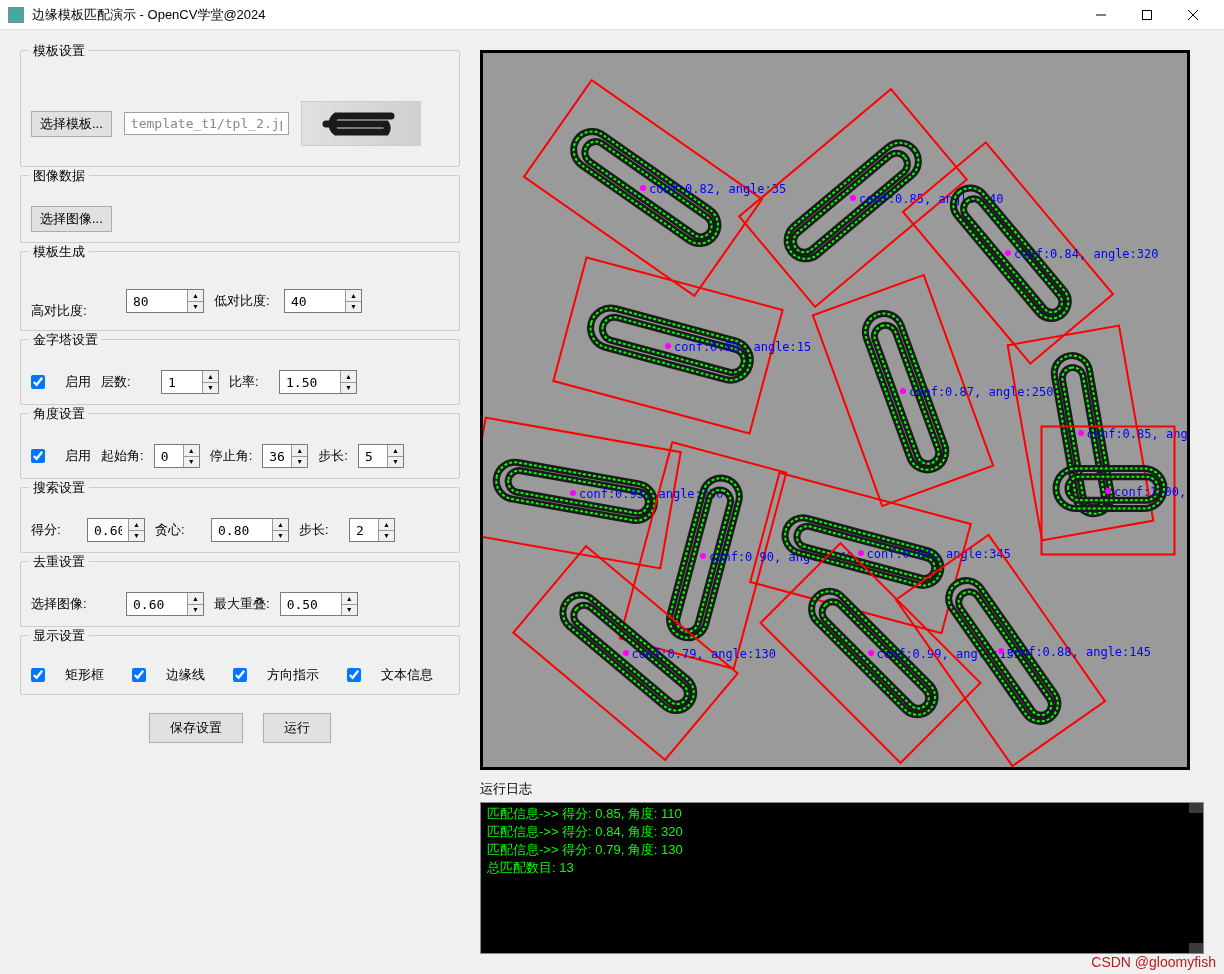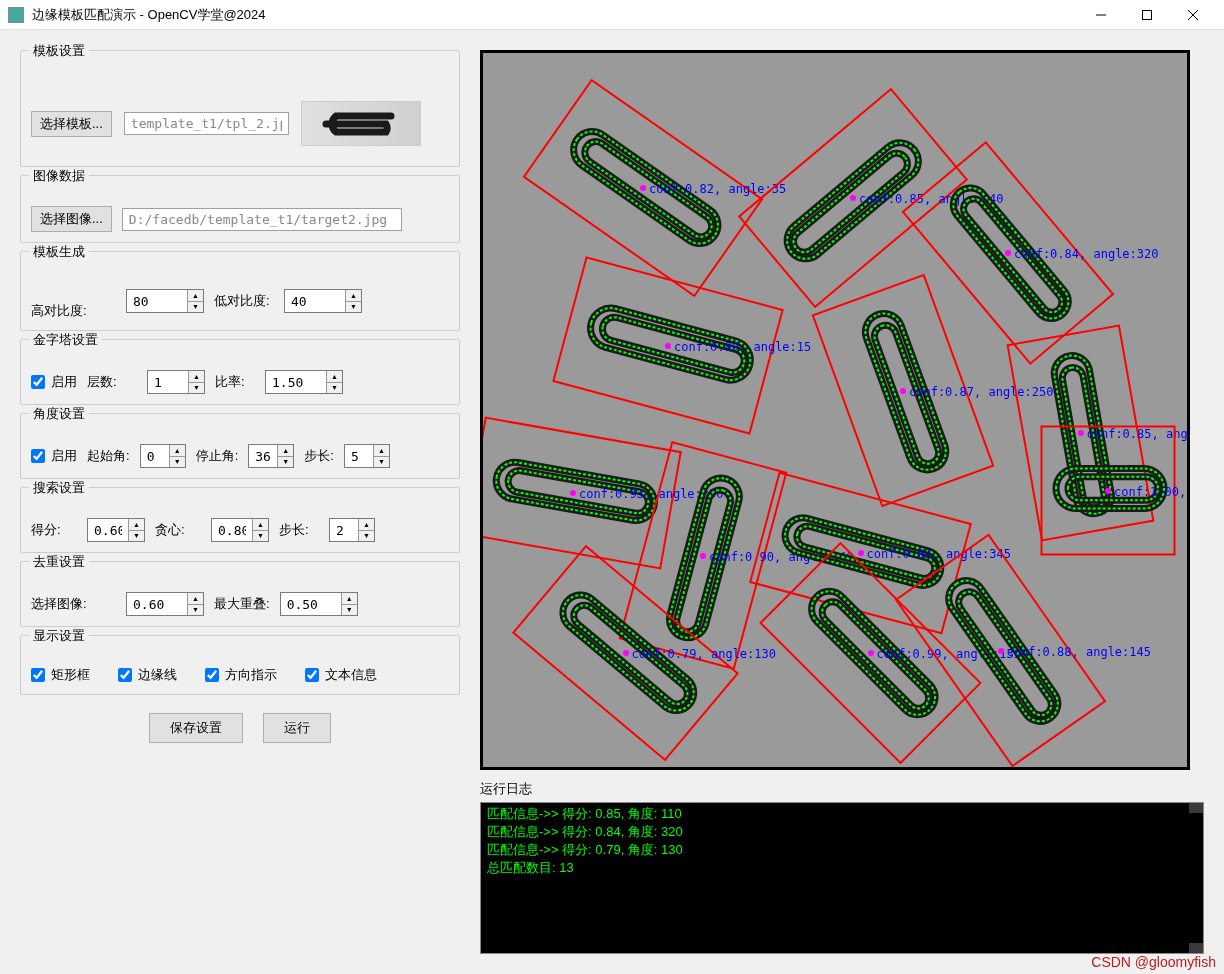--- a/index.html
+++ b/index.html
@@ -24,21 +24,21 @@
 .btn { background: #e1e1e1; border: 1px solid #adadad; padding: 3px 8px; cursor: pointer; min-height: 24px; display: inline-flex; align-items: center; font-size: 13px; }
 .btn-main { padding: 5px 20px; }
 
 input[type=text].path { border: 1px solid #a0a0a0; padding: 3px 6px; background: #fff; color: #888; font-family: monospace; }
 .spin { border: 1px solid #7a7a7a; background: #fff; display: inline-flex; align-items: stretch; height: 24px; }
 .spin input { border: 0; width: 60px; padding: 0 6px; font-family: monospace; outline: none; }
 .spin .btns { display: flex; flex-direction: column; border-left: 1px solid #999; width: 16px; }
 .spin .btns span { flex: 1; display: flex; align-items: center; justify-content: center; font-size: 7px; cursor: pointer; background: #f0f0f0; line-height: 1; }
 .spin .btns span:first-child { border-bottom: 1px solid #999; }
 
-label.ck { display: inline-flex; align-items: center; gap: 6px; cursor: pointer; }
+label.ck { display: inline-flex; align-items: center; gap: 20px; cursor: pointer; }
 input[type=checkbox] { width: 14px; height: 14px; }
 
 .label { min-width: 60px; }
 .template-img { width: 120px; height: 45px; background: linear-gradient(to right, #e0e0e0, #d0d0d0); border: 1px solid #ccc; display: flex; align-items: center; justify-content: center; }
 
 .canvas { width: 710px; height: 720px; background: #888; border: 3px solid #000; position: relative; overflow: hidden; }
 .canvas-bg { position: absolute; inset: 0; background: #9a9a9a; }
 .detection { position: absolute; border: 2px solid #ff0000; }
 .det-label { position: absolute; color: #0000ff; font-size: 12px; white-space: nowrap; font-family: monospace; }
 .det-center { position: absolute; width: 6px; height: 6px; border-radius: 50%; background: #ff00ff; transform: translate(-50%, -50%); }
@@ -97,21 +97,20 @@
               <path class="paperclip-svg" d="M 10 15 L 70 15 A 8 8 0 0 1 70 23 L 20 23 A 10 10 0 0 1 20 7 L 75 7"></path>
             </svg>
         </div>
       </div>
     </div>
 
     <div class="groupbox">
       <span class="groupbox-title">图像数据</span>
       <div class="row first" style="margin-top:16px;">
         <button class="btn">选择图像...</button>
-        <input class="path" type="text" style="width: 280px;" readonly="" value="D:/facedb/template_t1/target2.jpg">
       </div>
     </div>
 
     <div class="groupbox">
       <span class="groupbox-title">模板生成</span>
       <div class="row first" style="margin-top:16px;">
         <span class="label" style="min-width:85px;margin-top:20px;">高对比度:</span>
         <div class="spin">
             <input value="80" style="">
             <div class="btns">
@@ -196,21 +195,21 @@
         <span style="min-width:46px;">得分:</span>
         <div class="spin">
             <input style="width: 40px;" value="0.60">
             <div class="btns">
               <span>▲</span>
               <span>▼</span>
             </div>
           </div>
         <span style="min-width:46px;">贪心:</span>
         <div class="spin">
-            <input style="width: 40px;" value="0.80">
+            <input style="width: 60px;" value="0.80">
             <div class="btns">
               <span>▲</span>
               <span>▼</span>
             </div>
           </div>
         <span style="min-width:40px;">步长:</span>
         <div class="spin">
             <input style="width: 28px;" value="2">
             <div class="btns">
               <span>▲</span>

